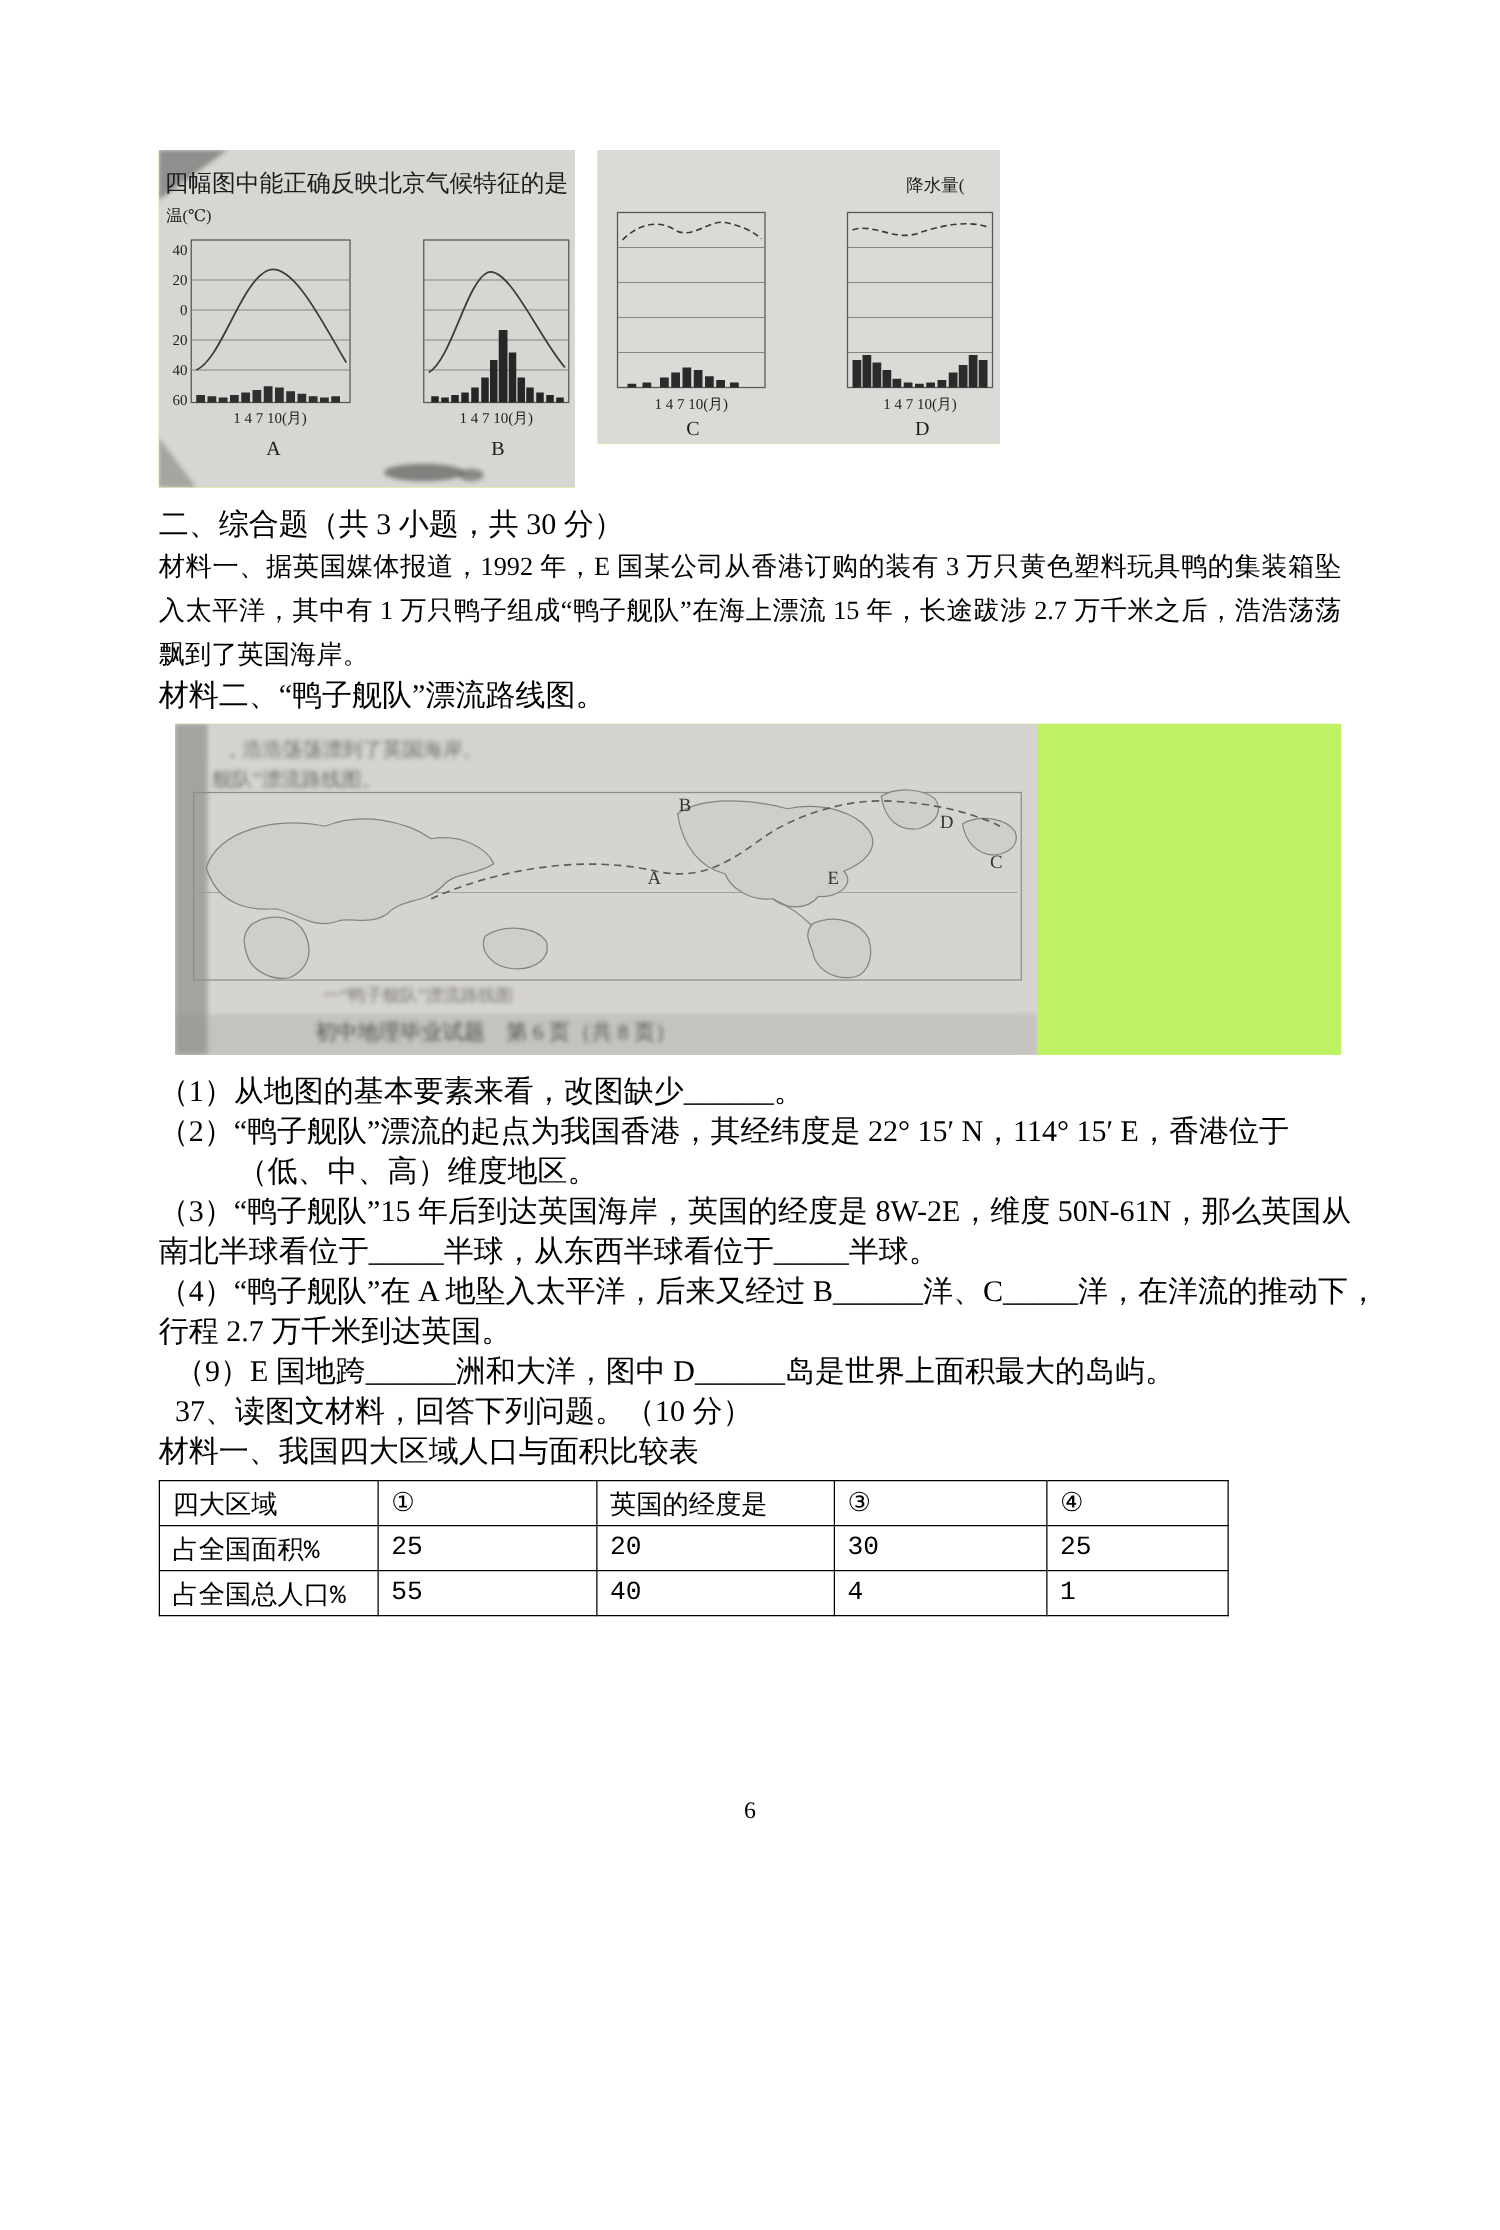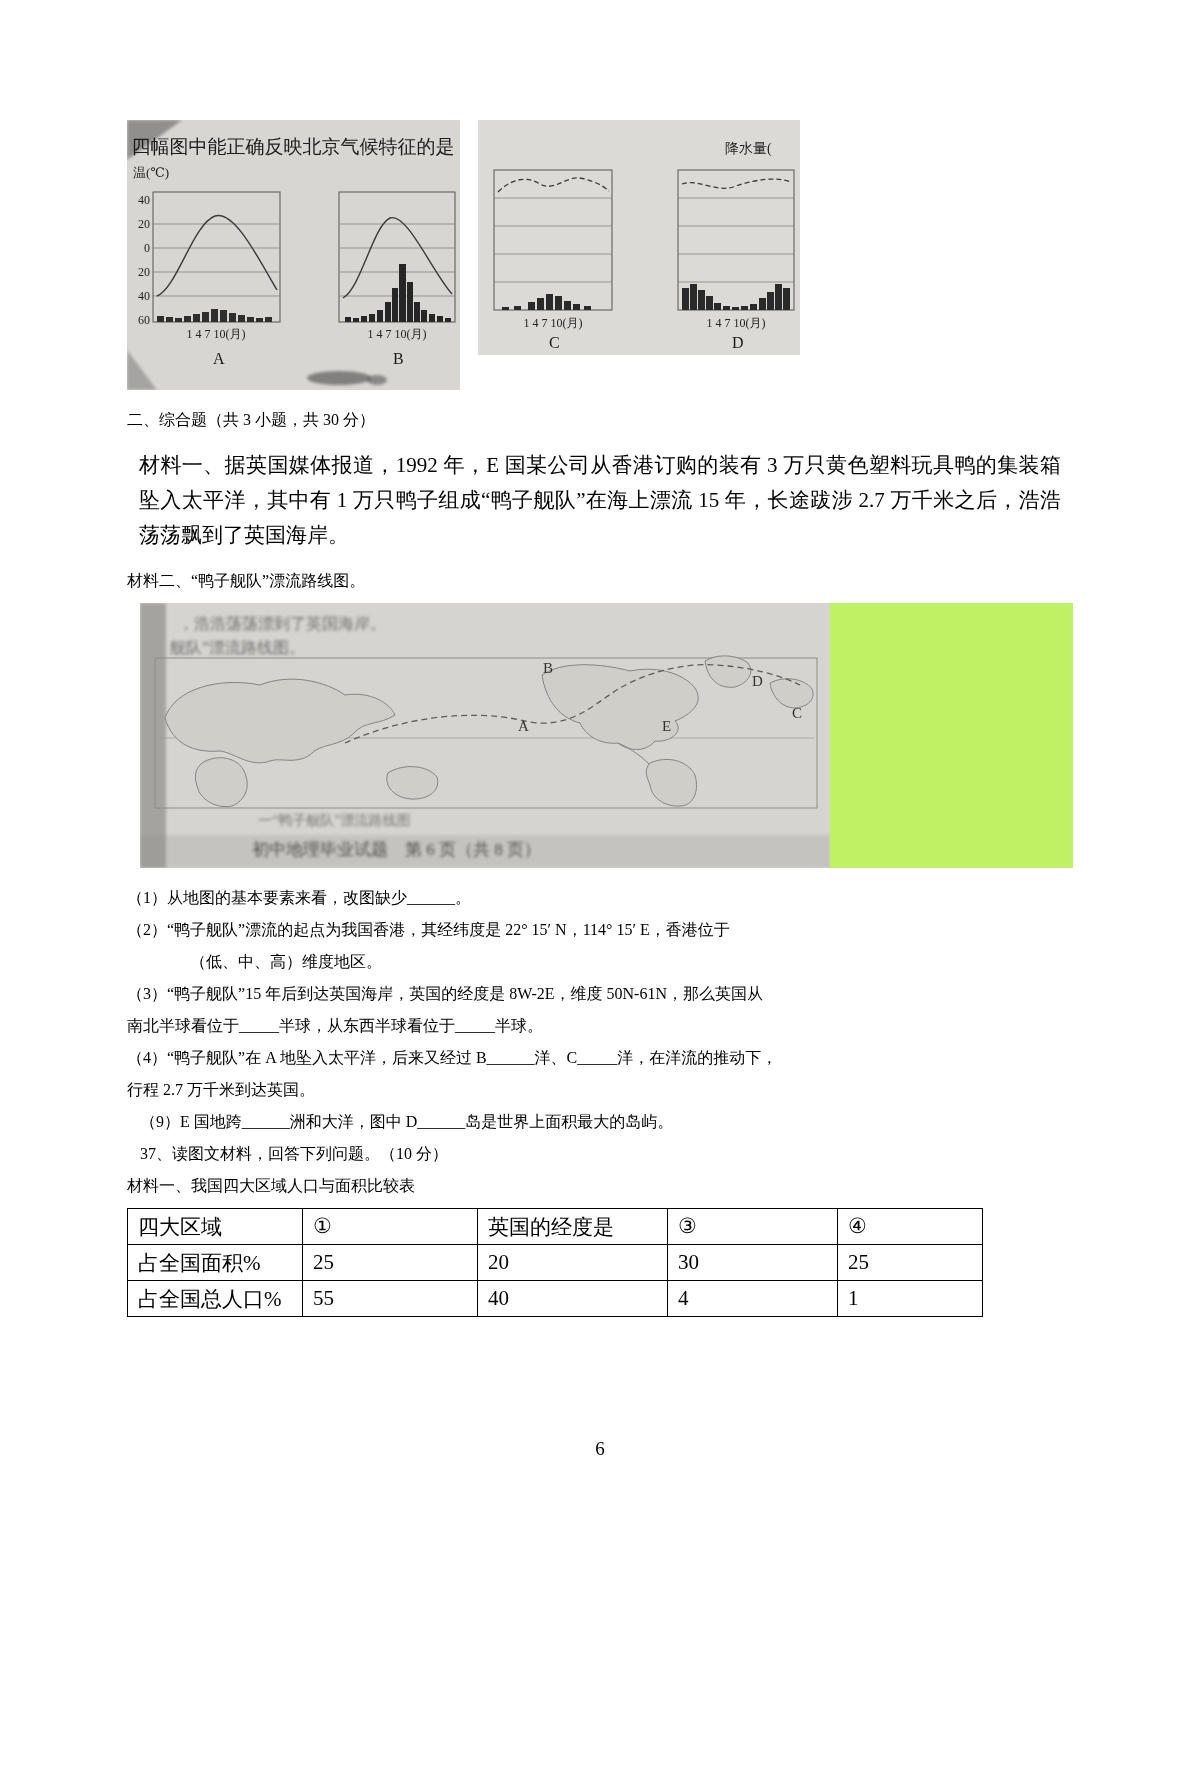--- a/index.html
+++ b/index.html
@@ -3,27 +3,27 @@
 <meta charset="utf-8">
 <style>
   html,body{margin:0;padding:0;background:#ffffff;}
   .page{position:relative;width:1200px;height:1784px;background:#ffffff;
         font-family:"Liberation Serif","DejaVu Serif",serif;color:#000;overflow:hidden;}
   .content{position:absolute;left:127px;top:120px;width:946px;}
   .scan-row{display:flex;align-items:flex-start;gap:18px;margin-bottom:14px;}
   .scan{background:#bef264;}
   .scan svg{display:block;font-family:"Liberation Serif","DejaVu Serif",serif;}
   .map-scan{margin:6px 0 14px 13px;}
-  .para{font-size:21px;line-height:35px;text-align:justify;margin:12px;}
-  .line{font-size:16px;line-height:32px;margin:0;white-space:nowrap;}
+  .para{font-size:21px;line-height:35px;text-align:justify;margin:0;}
+  .line{font-size:24px;line-height:32px;margin:0;white-space:nowrap;}
   .ind13{padding-left:13px;}
   .ind60{padding-left:63px;}
   .b1{filter:blur(0.6px);}
   .b2{filter:blur(1.6px);}
-  table.region{border-collapse:collapse;table-layout:fixed;width:855px;margin:6px 0 4px 0;}
+  table.region{border-collapse:collapse;table-layout:fixed;width:855px;margin:6px 0 4px 0;font-family:Liberation Mono, monospace;}
   table.region td{border:1px solid #000;font-size:21px;height:35px;padding:0 0 0 10px;
                   vertical-align:middle;}
   .pagenum{position:absolute;left:0;right:0;top:1438px;text-align:center;font-size:19px;}
 </style>
 </head>
 <body>
 
 <div class="page">
   <div class="content">
 

